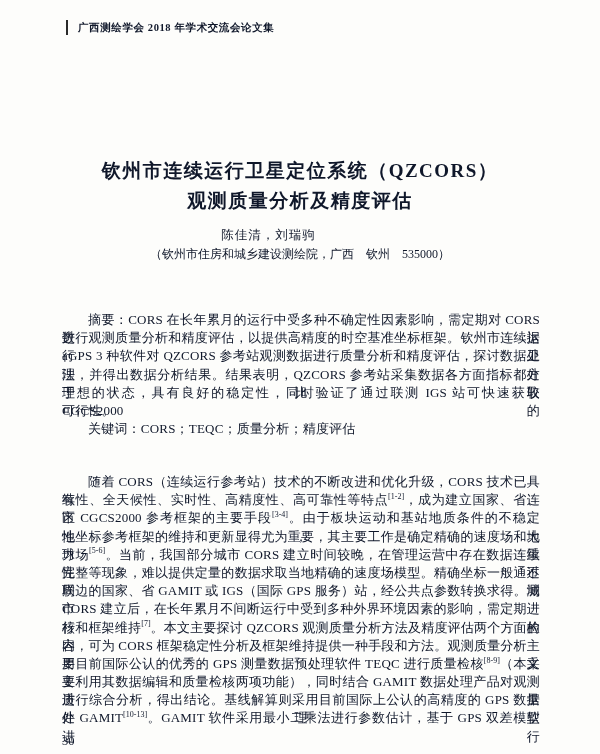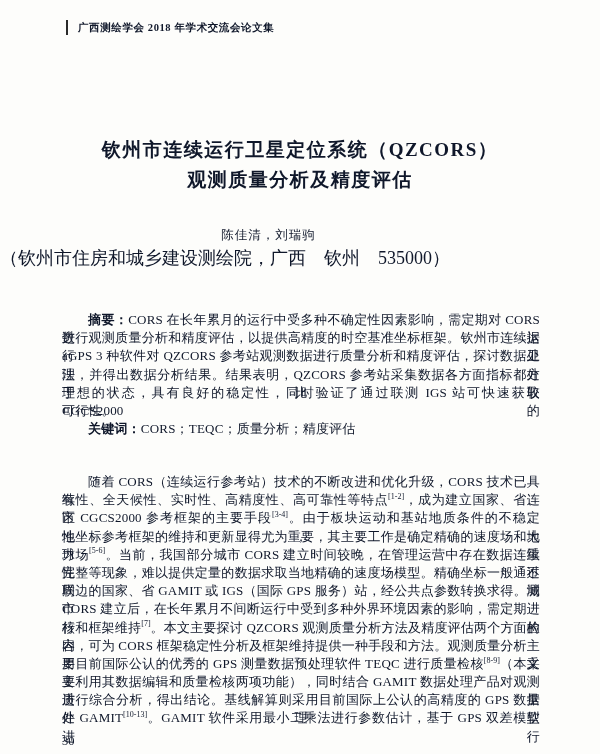--- a/index.html
+++ b/index.html
@@ -12,37 +12,37 @@
     overflow:hidden;
     box-shadow:0 0 4px rgba(0,0,0,.25);
   }
   .running-head{
     position:absolute;top:20px;left:66px;
     display:flex;align-items:center;gap:10px;
   }
   .rh-bar{width:2px;height:15px;background:#2a2a2a;}
   .rh-text{font-size:10.5px;font-weight:bold;letter-spacing:.6px;white-space:nowrap;}
   .title{
-    position:absolute;top:135px;left:0;width:600px;
+    position:absolute;top:156px;left:0;width:600px;
     text-align:center;font-weight:bold;
     font-size:19px;line-height:30px;letter-spacing:1.5px;
   }
   .authors{position:absolute;top:227px;left:0;width:537px;text-align:center;font-size:12.5px;letter-spacing:1px;}
-  .affiliation{position:absolute;top:246px;left:0;width:600px;text-align:left;font-size:18px;}
+  .affiliation{position:absolute;top:246px;left:0;width:600px;text-align:center;font-size:12px;}
   .textblock{position:absolute;left:62px;width:478px;}
   .abstract{top:311px;}
   .bodytext{top:473px;}
   .line{
     font-size:13px;line-height:18.2px;height:18.2px;
     text-align:justify;text-align-last:justify;
     letter-spacing:.2px;
   }
   .line.short{text-align-last:left;}
   .line.indent{text-indent:26px;}
-  .line b{font-weight:bold;}
+  .line b{font-weight:normal;}
   .line sup{font-size:8px;line-height:0;vertical-align:super;letter-spacing:0;margin-top:40px;}
   .page-number{position:absolute;left:62px;top:734px;font-size:12.5px;}
 </style>
 </head>
 <body>
 
 <div class="page">
 
   <div class="running-head">
     <div class="rh-bar"></div>

